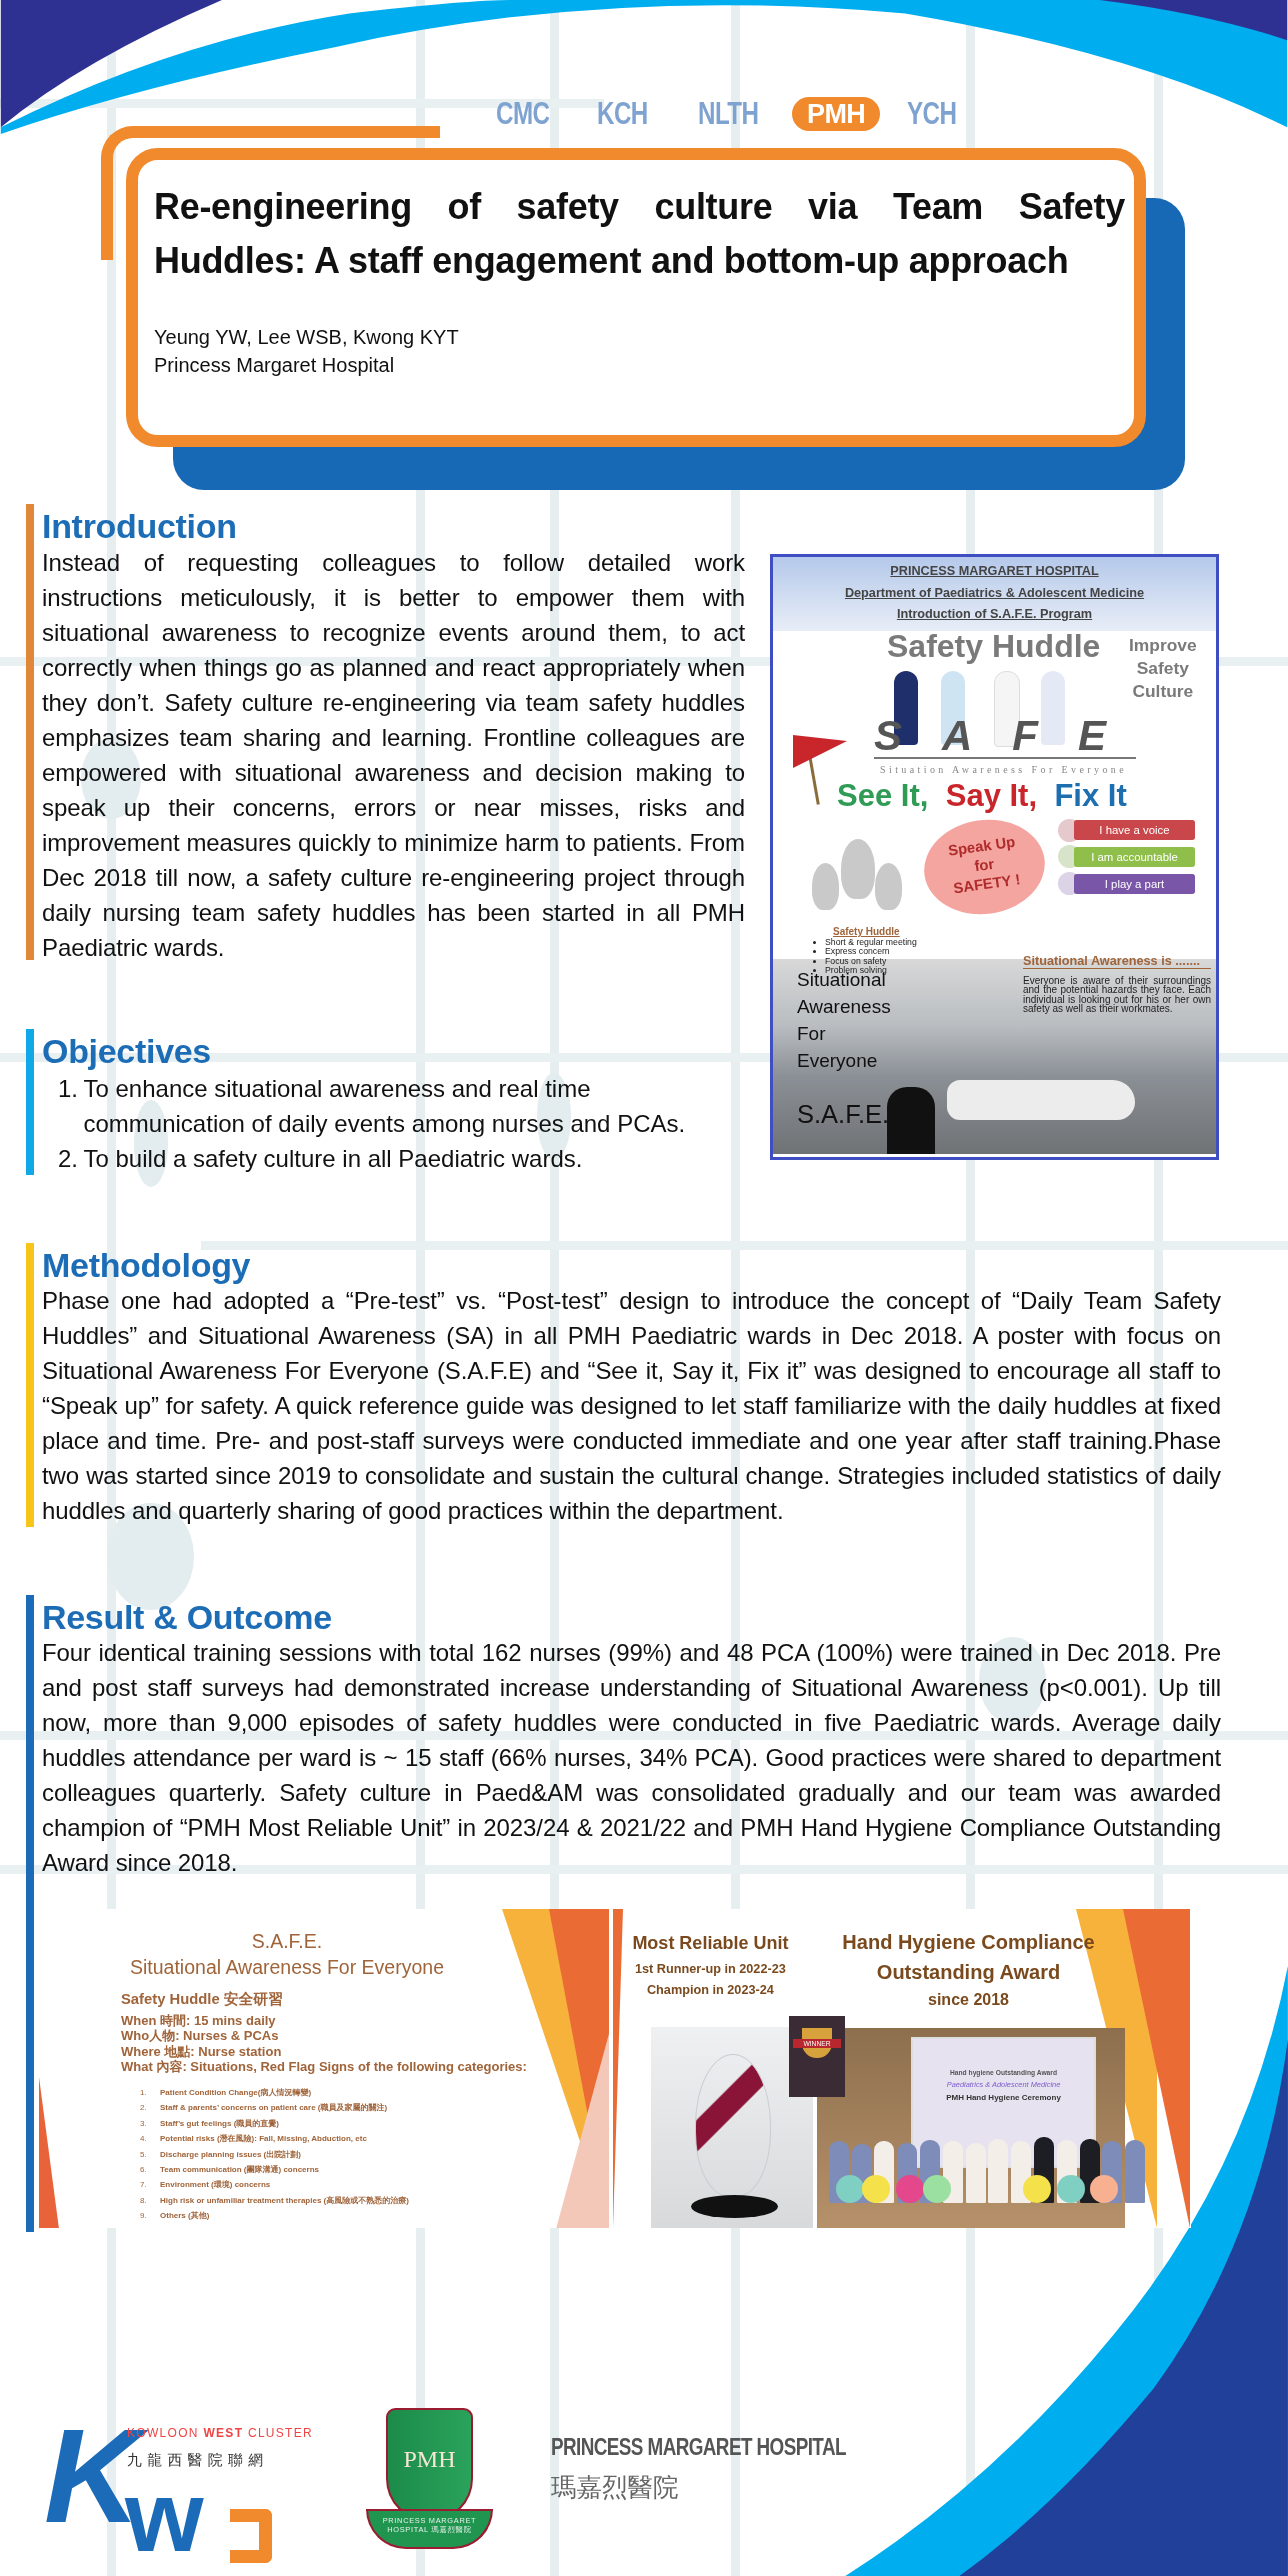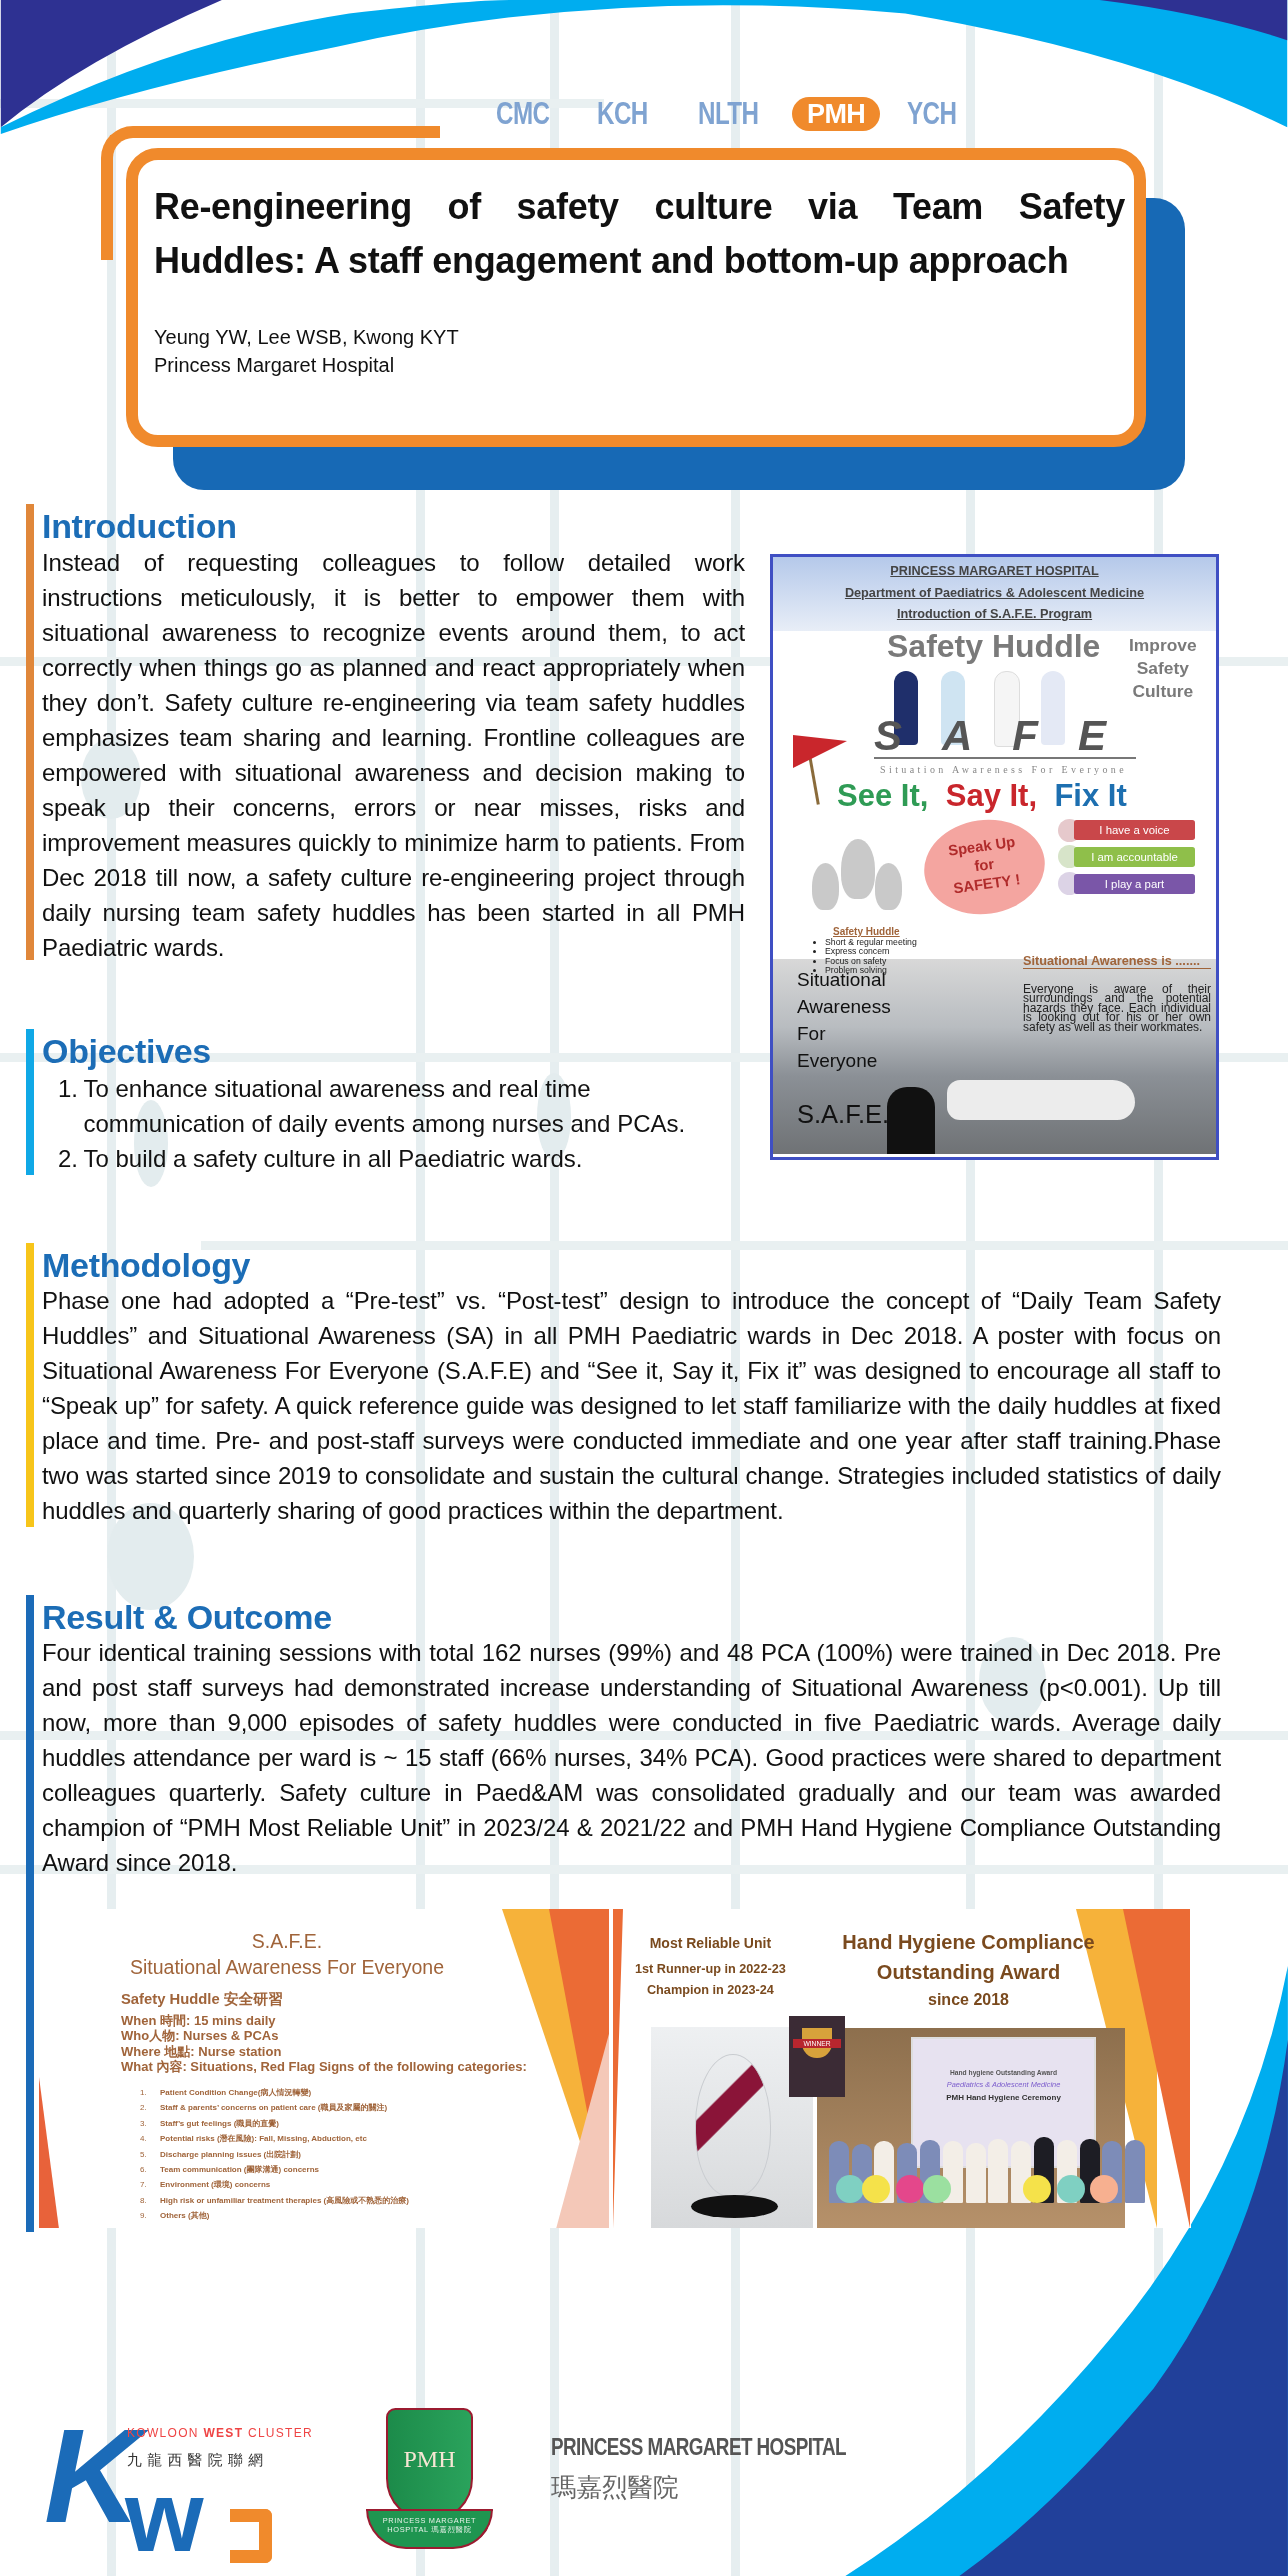--- a/index.html
+++ b/index.html
@@ -50,21 +50,21 @@
   .ip-huddle-list { position:absolute; left:40px; top:370px; font-size:8.7px; line-height:9.4px; color:#222; }
   .ip-huddle-list .hd { color:#a0643a; font-weight:700; font-size:10px; text-decoration:underline; margin-left:20px; margin-bottom:1.3px; }
   .ip-huddle-list ul { margin:0; padding-left:12px; }
   .ip-photo { position:absolute; left:0; top:402px; width:100%; height:195px; background:linear-gradient(180deg,#d8d8d8 0%,#b8bcc0 35%,#8b9096 60%,#6f7275 100%); }
   .ip-plane { position:absolute; left:174px; top:523px; width:188px; height:40px; background:#ececec; border-radius:20px 34px 27px 20px; }
   .ip-person { position:absolute; left:114px; top:530px; width:48px; height:67px; background:#111; border-radius:20px 20px 0 0; }
   .ip-saf-text { position:absolute; left:24px; top:409px; font-size:19px; line-height:27px; color:#111; }
   .ip-safe-big { position:absolute; left:24px; top:543px; font-size:25.5px; color:#111; }
   .ip-sa-is { position:absolute; left:250px; top:397px; width:188px; }
   .ip-sa-is .h { color:#a0643a; font-weight:700; font-size:12.7px; border-bottom:1.3px solid #a0643a; }
-  .ip-sa-is .p { font-size:12px; line-height:9.4px; text-align:justify; color:#222; margin-top:16px; }
+  .ip-sa-is .p { font-size:10px; line-height:9.4px; text-align:justify; color:#222; margin-top:7px; }
 
   
   .res-img1 { position:absolute; left:39px; top:1909px; width:570px; height:319px; background:#fff; overflow:hidden; }
   .res-img2 { position:absolute; left:613px; top:1909px; width:578px; height:319px; background:#fff; overflow:hidden; }
   .tri { position:absolute; width:0; height:0; }
   .r1-title { position:absolute; left:0; width:496px; text-align:center; color:#a0643a; font-size:19.5px; line-height:25.5px; top:20px; }
   .r1-sh { position:absolute; left:82px; top:81px; color:#a0643a; font-weight:700; font-size:14.8px; }
   .r1-meta { position:absolute; left:82px; top:104px; color:#a0643a; font-size:13px; line-height:15.4px; font-weight:700; }
   .r1-list { position:absolute; left:101px; top:176px; color:#a0643a; font-size:8px; line-height:15.4px; font-weight:700; }
   .r1-list .n { display:inline-block; width:20px; font-weight:400; }
@@ -265,21 +265,21 @@
     <div><span class="n">8.</span><span>High risk or unfamiliar treatment therapies (高風險或不熟悉的治療)</span></div>
     <div><span class="n">9.</span><span>Others (其他)</span></div>
   </div>
 </div>
 
 <div class="res-img2">
   <div class="tri" style="left:0;top:0;border-right:10.7px solid transparent;border-top:319px solid #eb6b35;"></div>
   <div class="tri" style="left:463px;top:0;border-left:81px solid transparent;border-top:319px solid #f6b23a;"></div>
   <div class="tri" style="left:510px;top:0;border-left:67px solid transparent;border-top:319px solid #eb6b35;"></div>
   <div class="r2-col" style="left:13.4px;top:20px;width:168px;">
-    <div style="font-size:14px;line-height:29.5px;">Most Reliable Unit</div>
+    <div style="font-size:18px;line-height:29.5px;">Most Reliable Unit</div>
     <div style="font-size:12.7px;line-height:21.5px;">1st Runner-up in 2022-23</div>
     <div style="font-size:12.7px;line-height:21.5px;">Champion in 2023-24</div>
   </div>
   <div class="r2-col" style="left:201px;top:17.4px;width:309px;">
     <div style="font-size:20px;line-height:32px;">Hand Hygiene Compliance</div>
     <div style="font-size:20px;line-height:29.5px;">Outstanding Award</div>
     <div style="font-size:16px;line-height:24px;">since 2018</div>
   </div>
   <div class="trophy-img">
     <div class="trophy-glass"></div>

